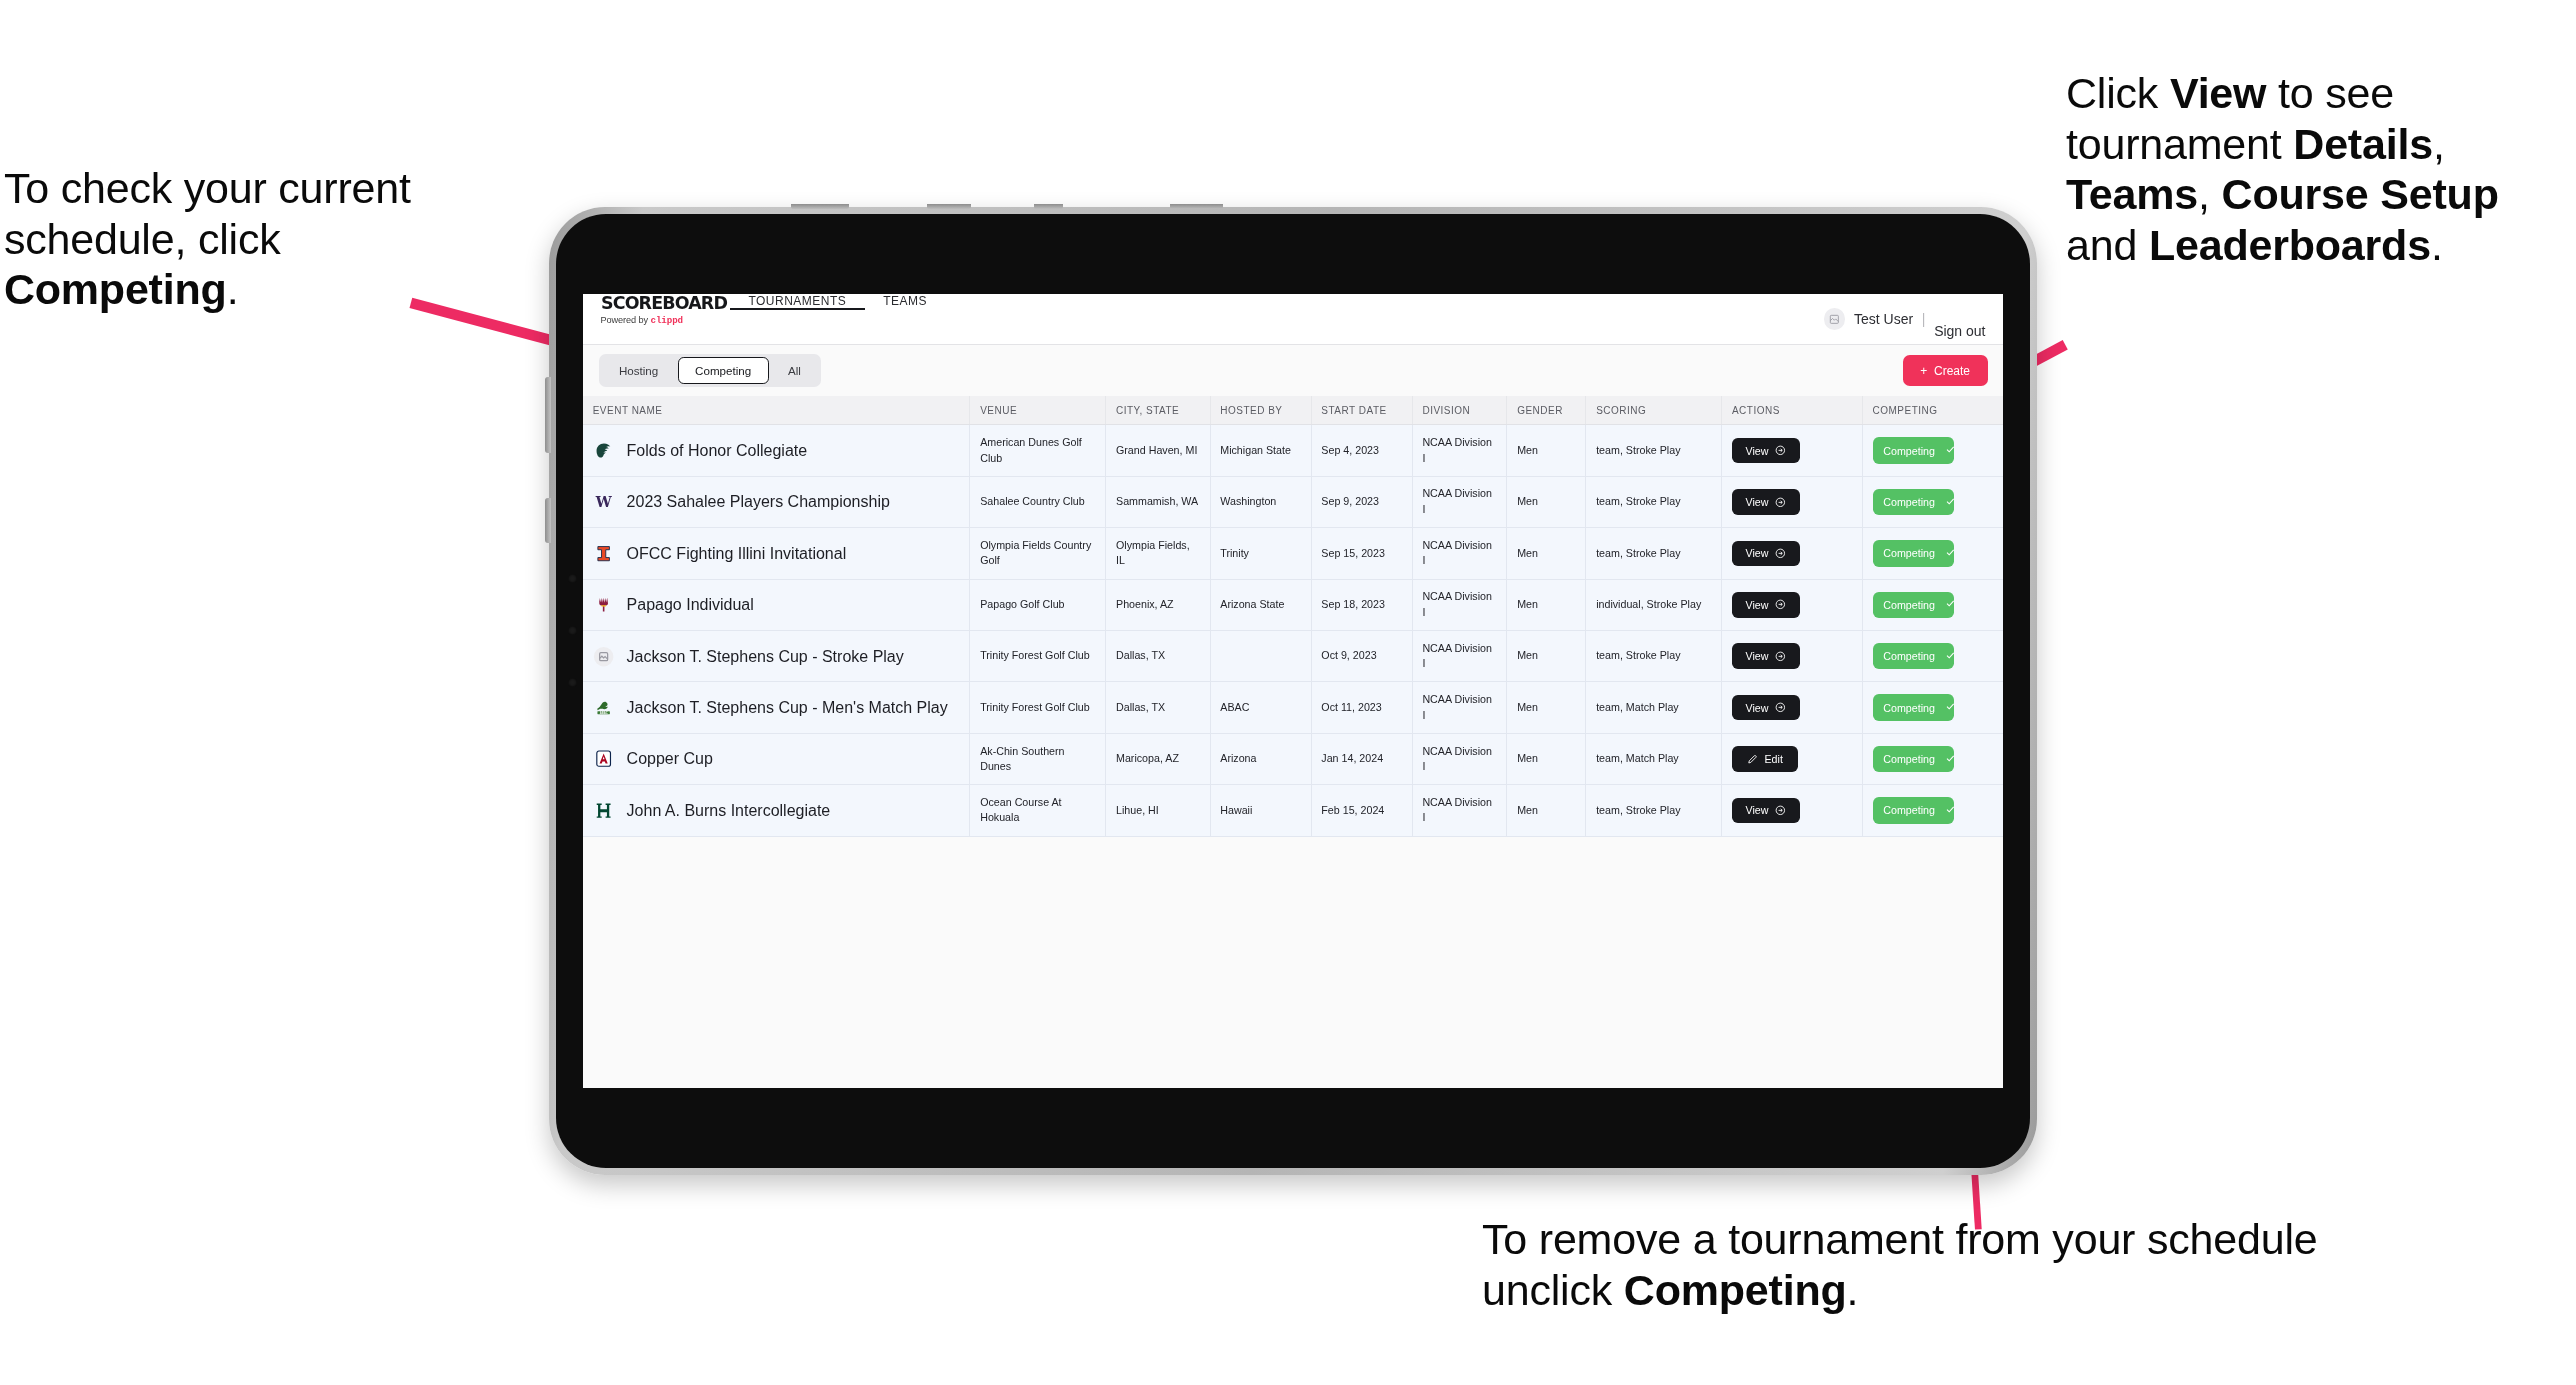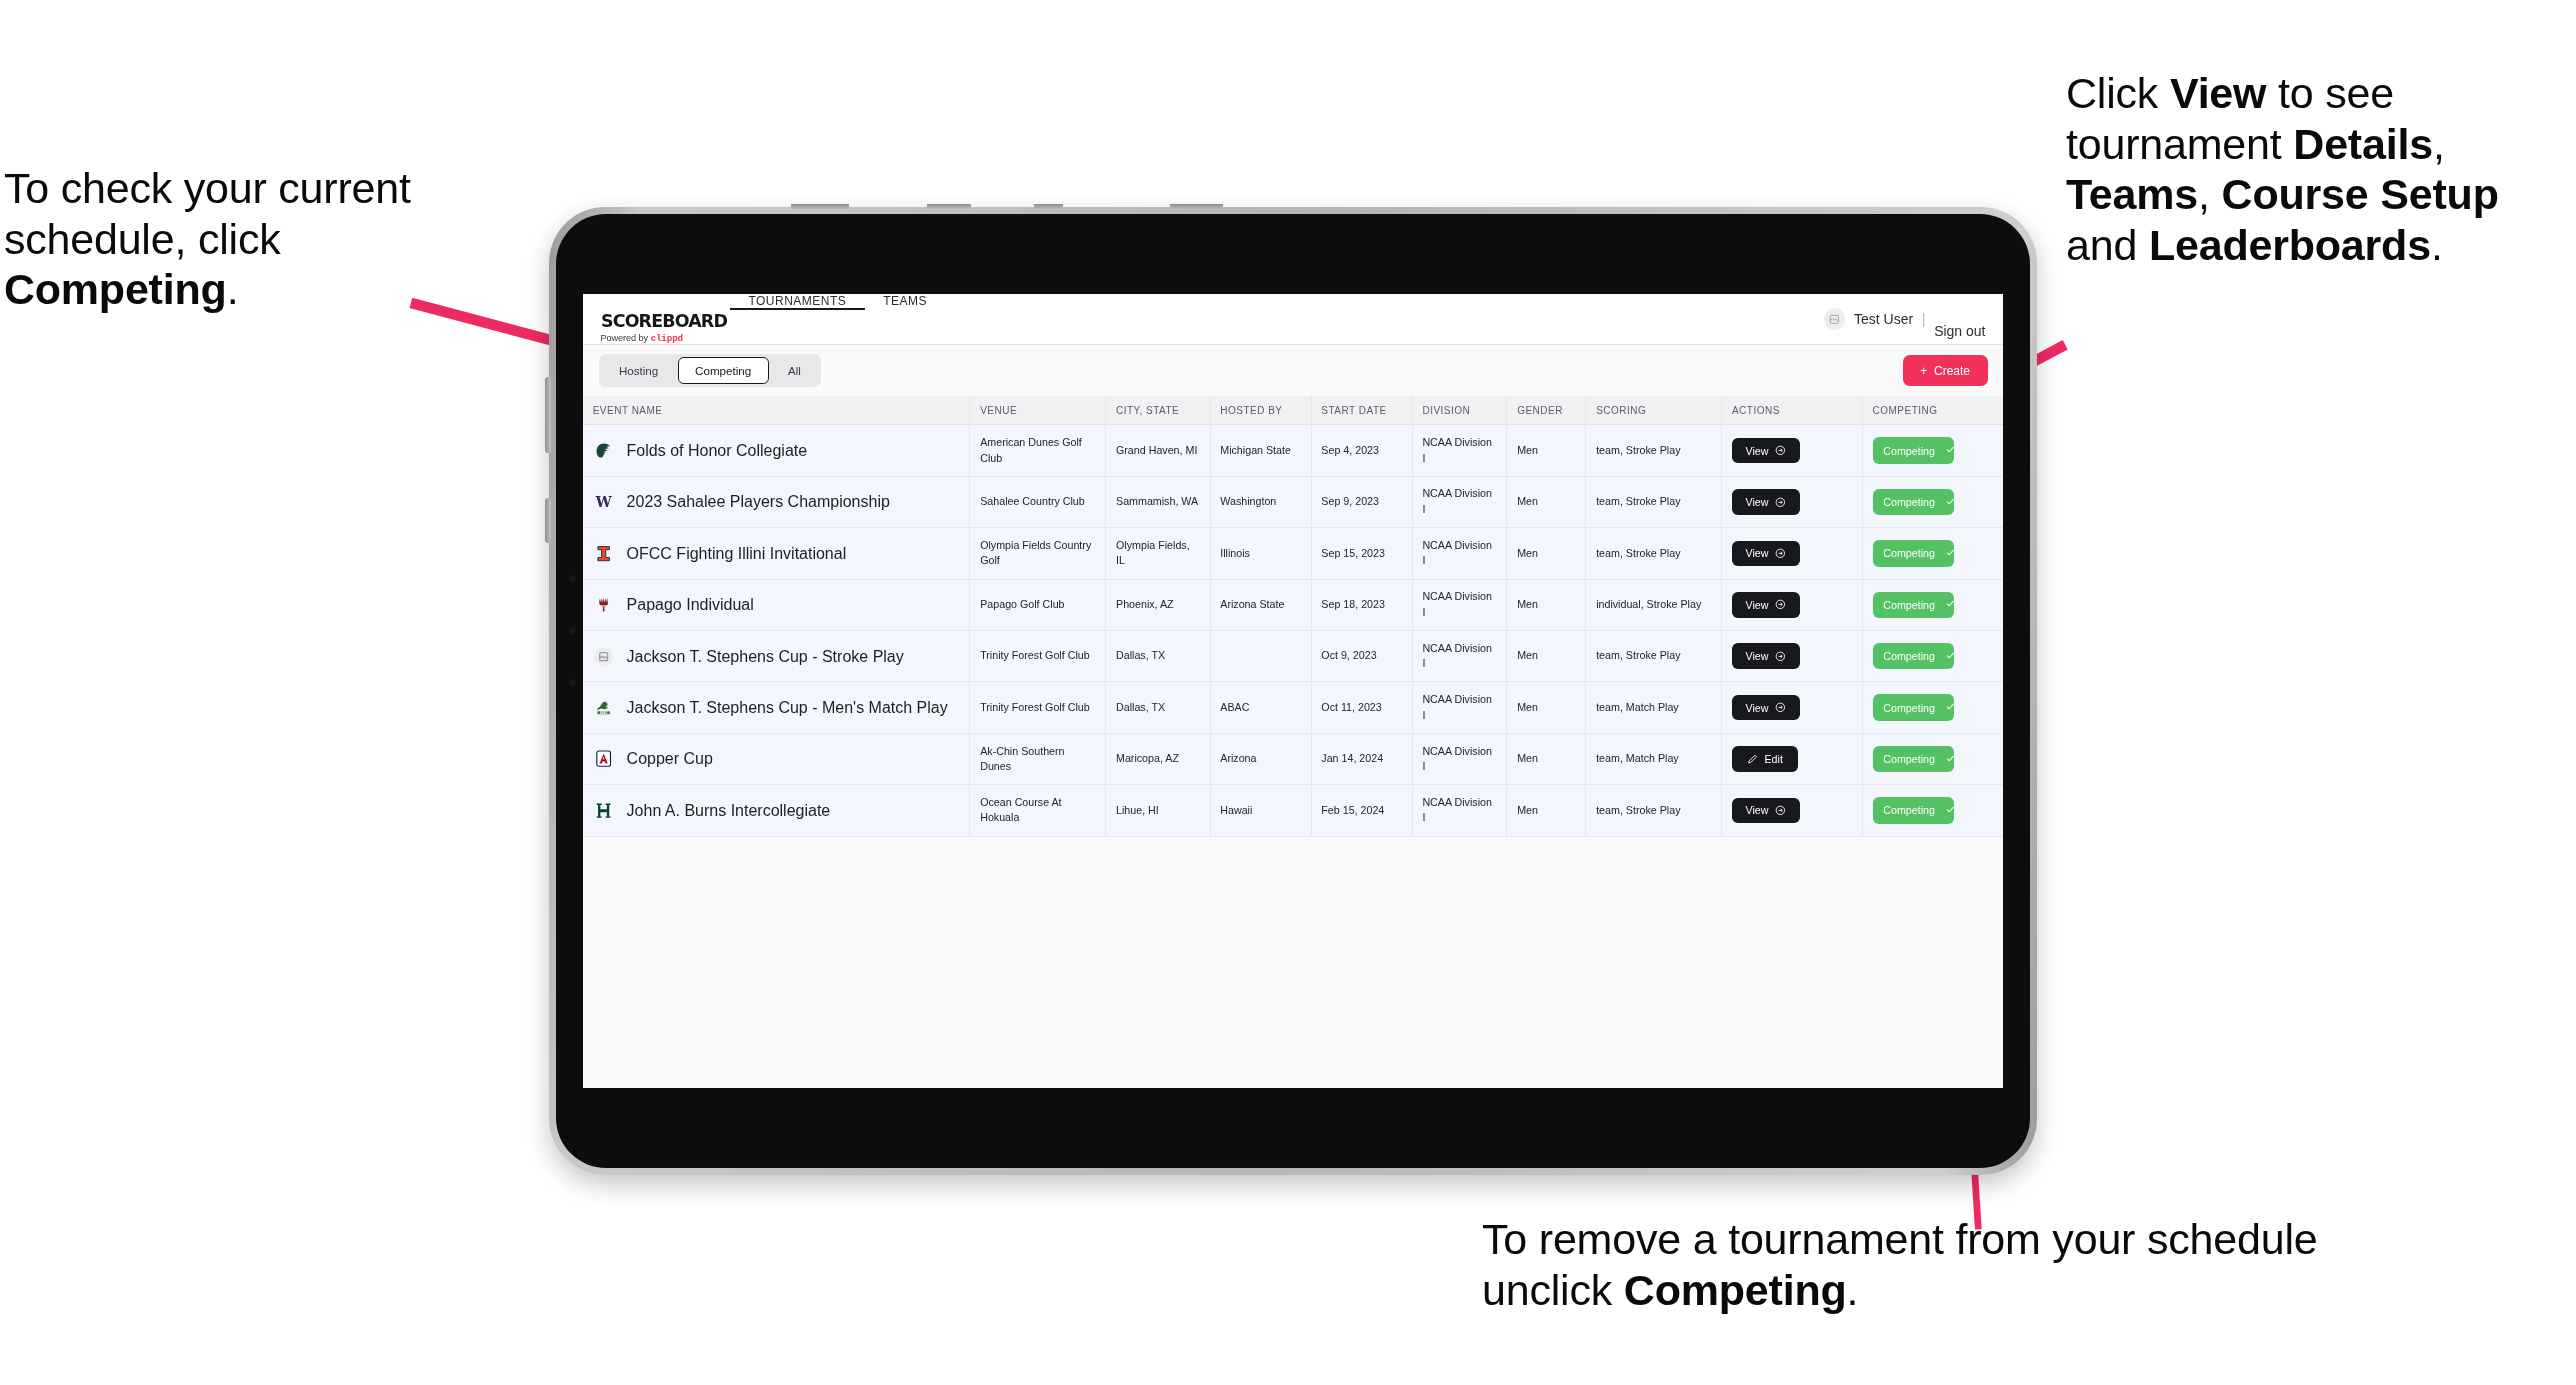--- a/index.html
+++ b/index.html
@@ -71,21 +71,21 @@
   
   .app { width:100%; height:100%; background:#fafafa; display:flex; flex-direction:column; }
 
   .appbar {
     height:51px; background:#ffffff;
     display:flex; align-items:stretch;
     border-bottom:1px solid #e3e3e6;
     flex:0 0 auto;
   }
   .brand {
-    display:flex; flex-direction:column; justify-content:flex-end;
+    display:flex; flex-direction:column; justify-content:flex-start;
     padding:0 19.4px 0 17.5px; width:147px;
   }
   .brand-name {
     font-family:"DejaVu Sans", sans-serif;
     font-weight:700; font-size:18px; letter-spacing:-0.9px;
     color:#16171a; line-height:1; transform:scaleX(0.97);
     transform-origin:left center;
   }
   .brand-sub { font-size:9.2px; color:#3c3c3c; margin-top:2.9px; letter-spacing:-0.1px; }
   .brand-sub em { font-style:normal; color:#f0325a; font-weight:600;font-family:Liberation Mono, monospace; }
@@ -373,21 +373,21 @@
         <span class="evt-logo">
                       <svg viewBox="0 0 24 24" width="21.3" height="21.3">
                         <path d="M5.5 4h13v3.6h-4.1v8.8h4.1V20h-13v-3.6h4.1V7.6H5.5z" fill="#E84A27" stroke="#13294B" stroke-width="1"></path>
                       </svg>
                     </span>
         <span class="evt-name">OFCC Fighting Illini Invitational</span>
       </span>
     </td>
     <td>Olympia Fields Country Golf</td>
     <td>Olympia Fields, IL</td>
-    <td>Illinois</td>
+    <td>Trinity</td>
     <td>Sep 15, 2023</td>
     <td>NCAA Division I</td>
     <td>Men</td>
     <td>team, Stroke Play</td>
     <td>
       <button class="btn-view">
 
         <span>View</span>
         <svg class="ico" viewBox="0 0 24 24" fill="none" stroke="#fff" stroke-width="2">
                       <circle cx="12" cy="12" r="9.5"></circle>

